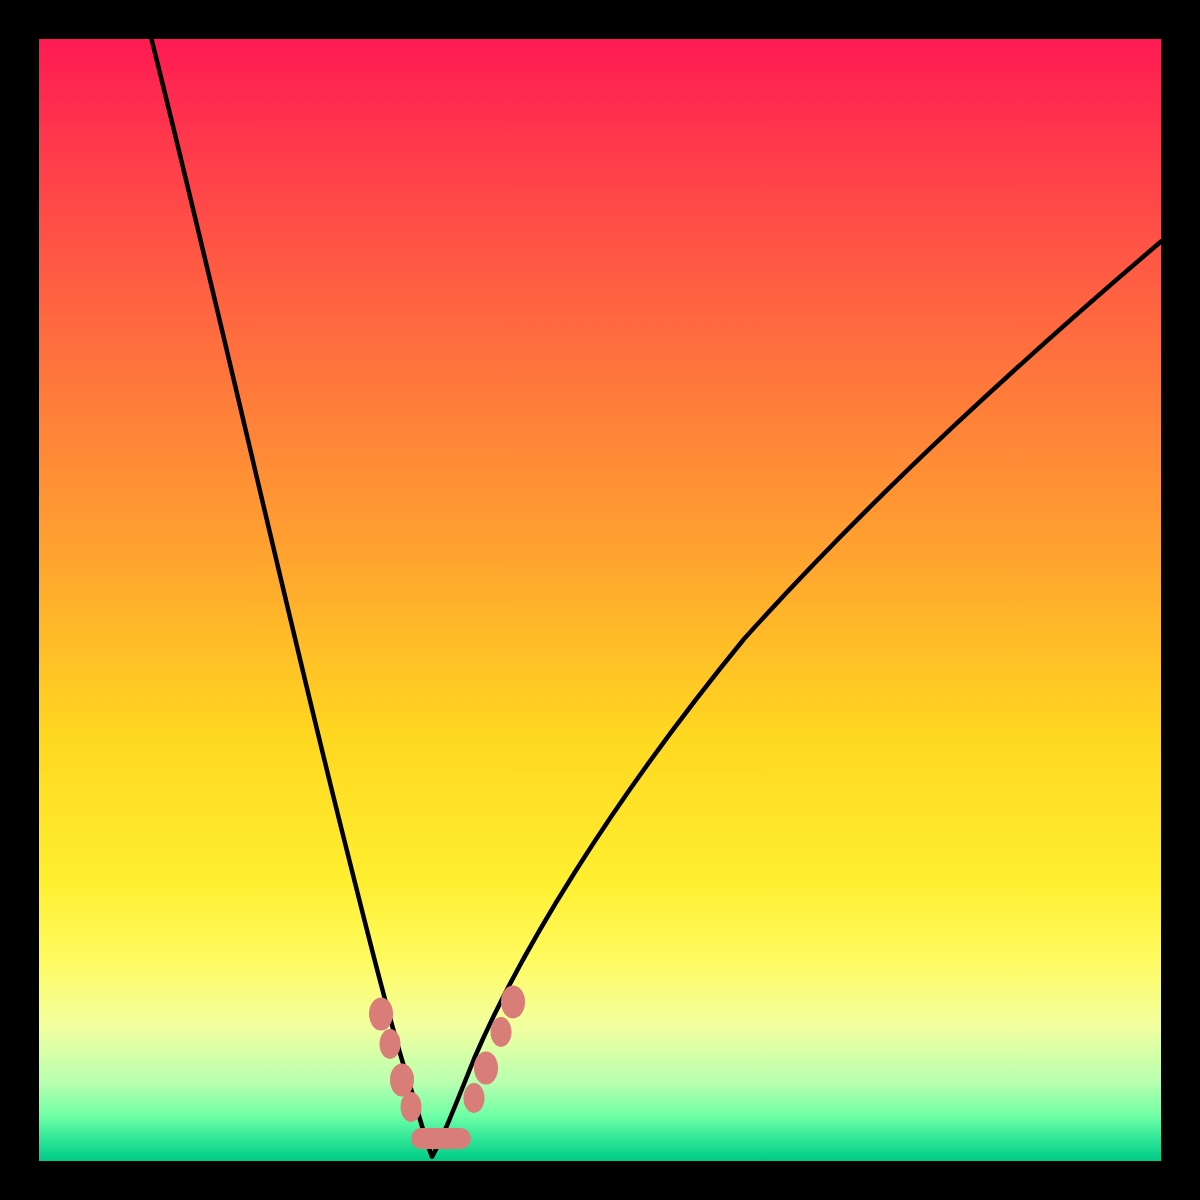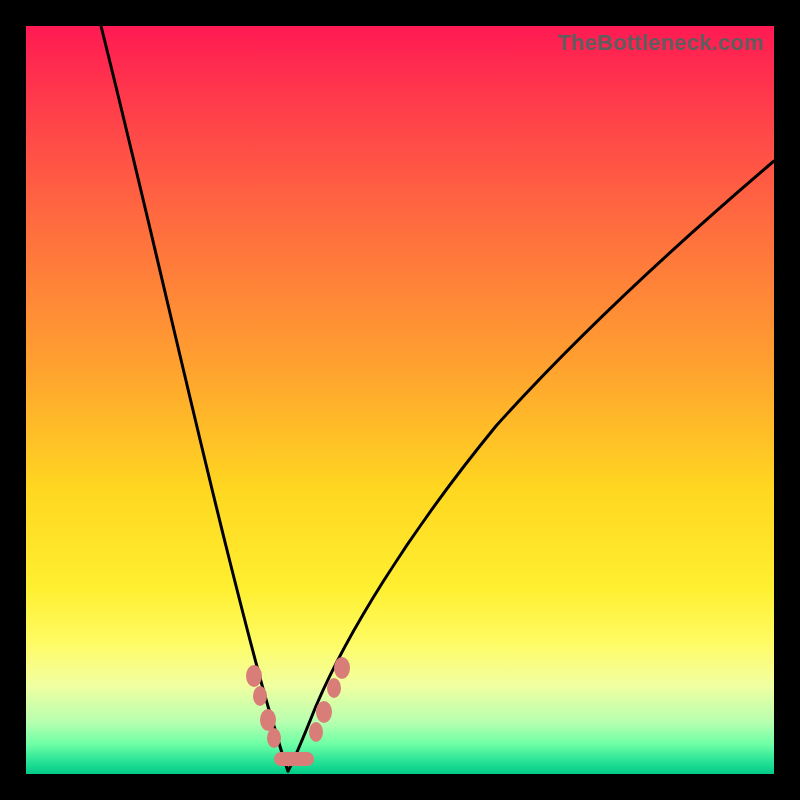--- a/index.html
+++ b/index.html
@@ -61,21 +61,20 @@
   }
   .marker-oblong {
     fill: #d87d78;
     stroke: none;
   }
 </style>
 </head>
 <body>
 
 <div class="frame">
-  <div class="watermark">TheBottleneck.com</div>
 
   <svg class="curves" viewBox="0 0 748 748" preserveAspectRatio="none">
 
     <path class="curve" d="M 75 0
              C 120 180, 160 360, 200 520
              C 220 600, 235 660, 248 700
              C 254 720, 258 735, 262 745"></path>
 
     <path class="curve" d="M 262 745
              C 268 735, 276 715, 290 680

